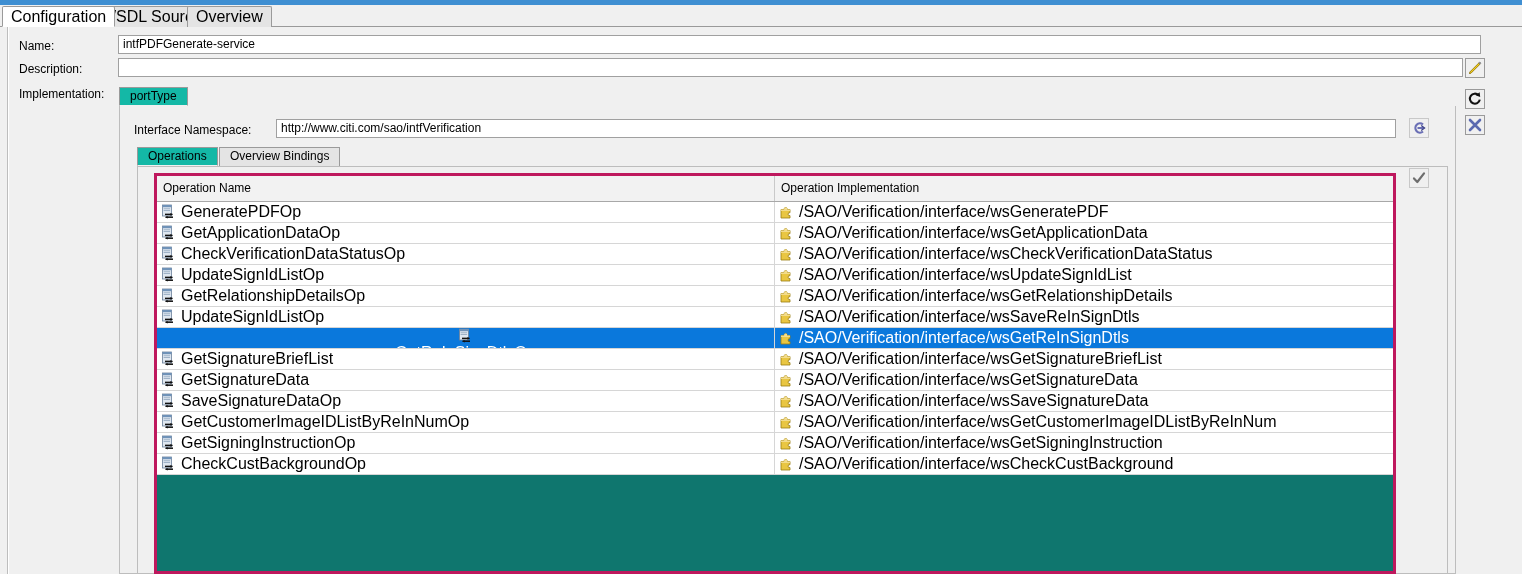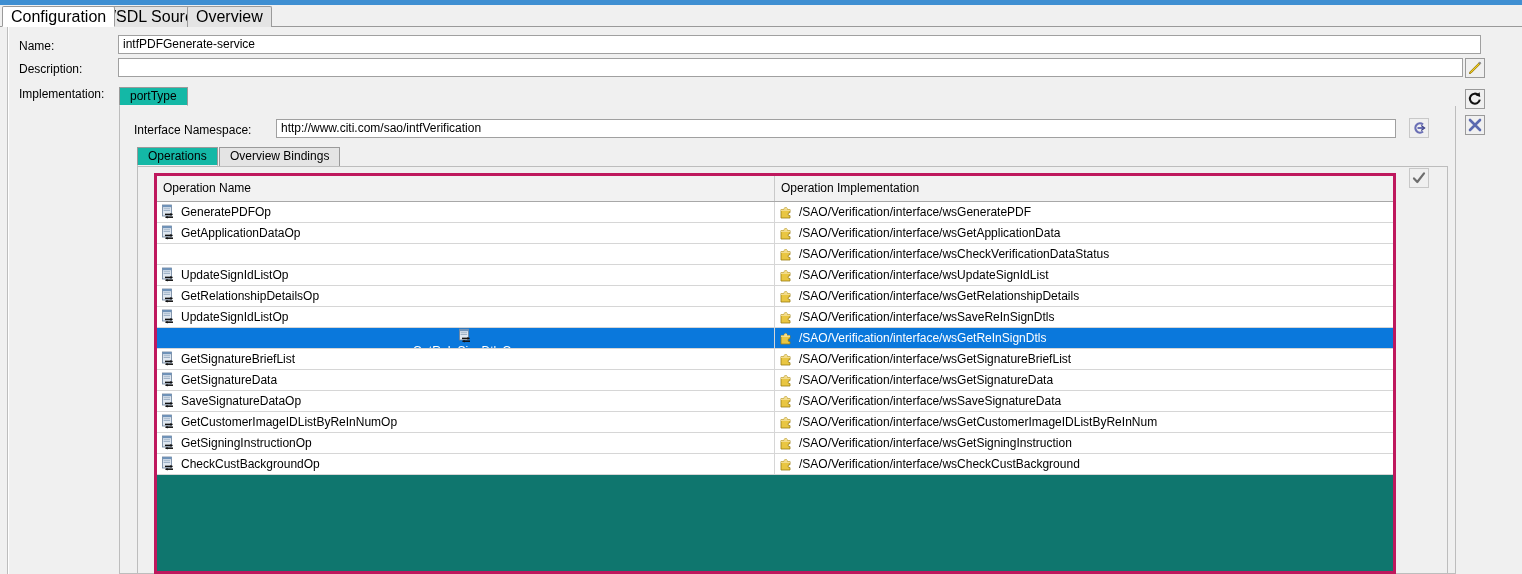--- a/index.html
+++ b/index.html
@@ -164,21 +164,21 @@
     position: absolute; top: 0; height: 20px;
     display: flex; align-items: center;
     overflow: hidden;
   }
   .cell-icon {
     width: 16px; height: 16px;
     flex: 0 0 16px;
     margin-left: 4px; margin-right: 4px;
   }
   .cell-text {
-    font-size: 12px;
+    font-size: 16px;
     color: #000;
     white-space: nowrap;
   }
   .col-div {
     position: absolute; top: 0; width: 1px; height: 21px;
     background: #d6d6d6;
   }
 </style>
 </head>
 <body>
@@ -293,20 +293,33 @@
             <div class="col-div" style="left: 617px;"></div>
             <div class="cell" style="left: 618px; width: 623px;">
               <span class="cell-icon"><svg width="16" height="16" viewBox="0 0 16 16" xmlns="http://www.w3.org/2000/svg">
                   <path d="M2 5.5 h3.2 a1.5 1.5 0 1 1 2.9 0 H11 v3.2 a1.5 1.5 0 1 0 0 2.9 V14 H2 Z" fill="#e9c642" stroke="#9b7d12" stroke-width="0.8"></path>
                   <path d="M2 5.5 h3.2 a1.5 1.5 0 1 1 2.9 0 H11 v1.6 H2 Z" fill="#f3dc8b"></path>
                 </svg></span>
               <span class="cell-text">/SAO/Verification/interface/wsGetApplicationData</span>
             </div>
           </div>
           <div class="trow">
+            <div class="cell" style="left: 0px; width: 617px;">
+              <span class="cell-icon"><svg width="16" height="16" viewBox="0 0 16 16" xmlns="http://www.w3.org/2000/svg">
+                  <rect x="1.5" y="1" width="9" height="11" fill="#dfe7f0" stroke="#6a7f99" stroke-width="0.8"></rect>
+                  <rect x="1.5" y="1" width="9" height="2.2" fill="#6f92b8"></rect>
+                  <rect x="2.6" y="4.4" width="6.5" height="0.8" fill="#8fa6bd"></rect>
+                  <rect x="2.6" y="6" width="6.5" height="0.8" fill="#8fa6bd"></rect>
+                  <path d="M4 10.4 L11.4 10.4" stroke="#111" stroke-width="1.5"></path>
+                  <polygon points="11.8,10.4 9.4,9.1 9.4,11.7" fill="#111"></polygon>
+                  <path d="M12 13.2 L4.6 13.2" stroke="#111" stroke-width="1.5"></path>
+                  <polygon points="4.2,13.2 6.6,11.9 6.6,14.5" fill="#111"></polygon>
+                </svg></span>
+              <span class="cell-text">CheckVerificationDataStatusOp</span>
+            </div>
             <div class="col-div" style="left: 617px;"></div>
             <div class="cell" style="left: 618px; width: 623px;">
               <span class="cell-icon"><svg width="16" height="16" viewBox="0 0 16 16" xmlns="http://www.w3.org/2000/svg">
                   <path d="M2 5.5 h3.2 a1.5 1.5 0 1 1 2.9 0 H11 v3.2 a1.5 1.5 0 1 0 0 2.9 V14 H2 Z" fill="#e9c642" stroke="#9b7d12" stroke-width="0.8"></path>
                   <path d="M2 5.5 h3.2 a1.5 1.5 0 1 1 2.9 0 H11 v1.6 H2 Z" fill="#f3dc8b"></path>
                 </svg></span>
               <span class="cell-text">/SAO/Verification/interface/wsCheckVerificationDataStatus</span>
             </div>
           </div>
           <div class="trow">

